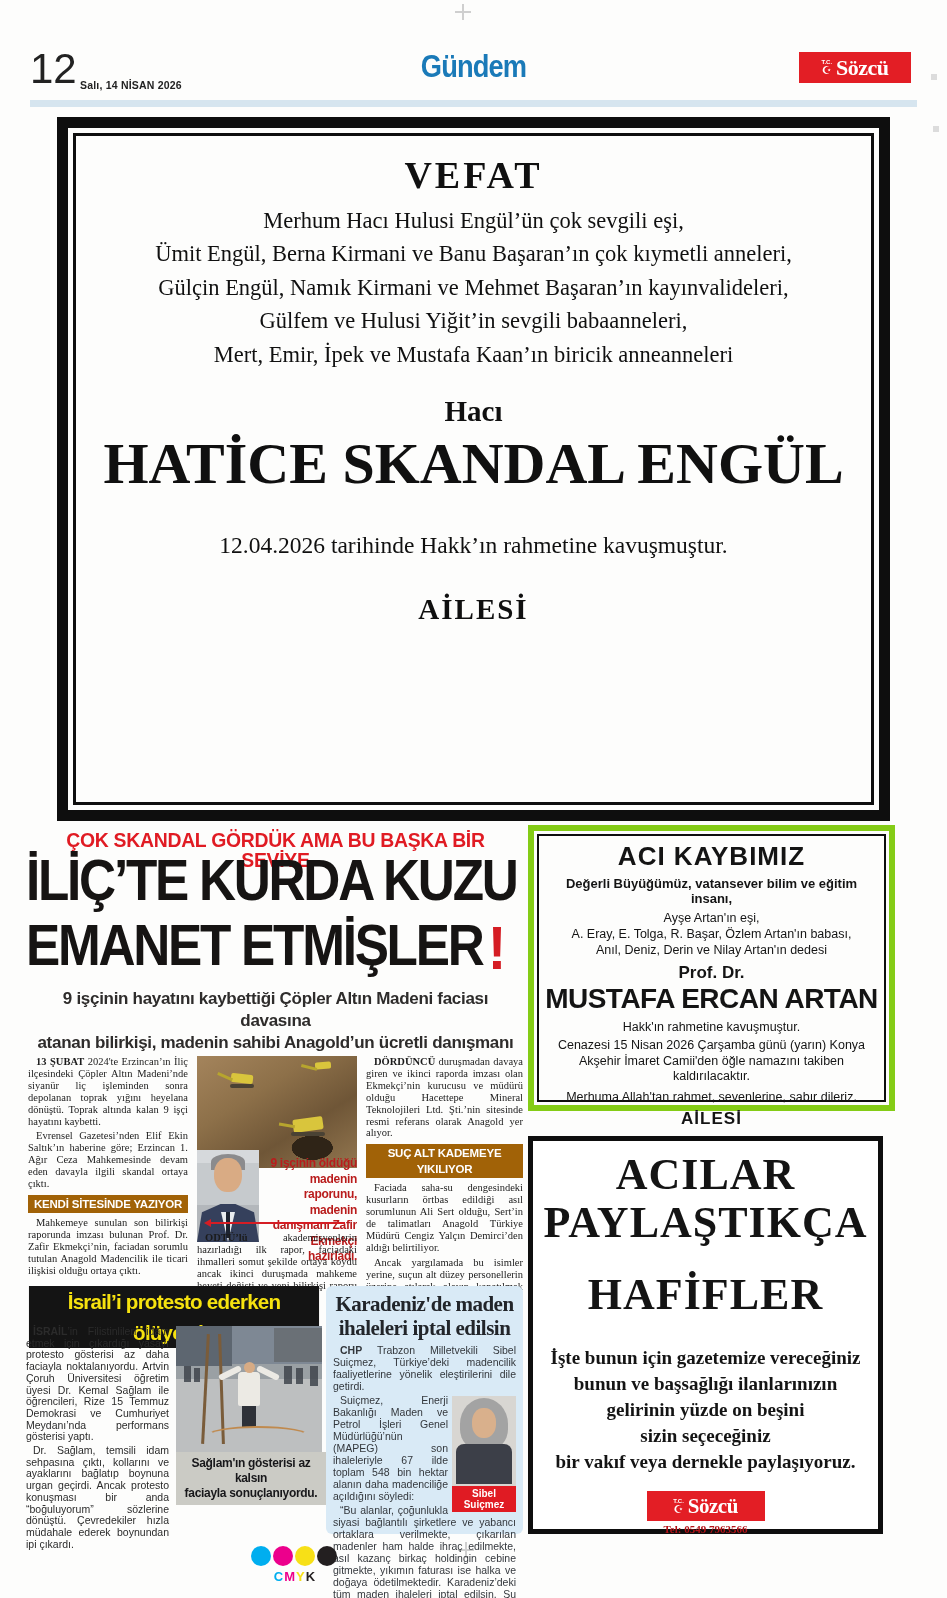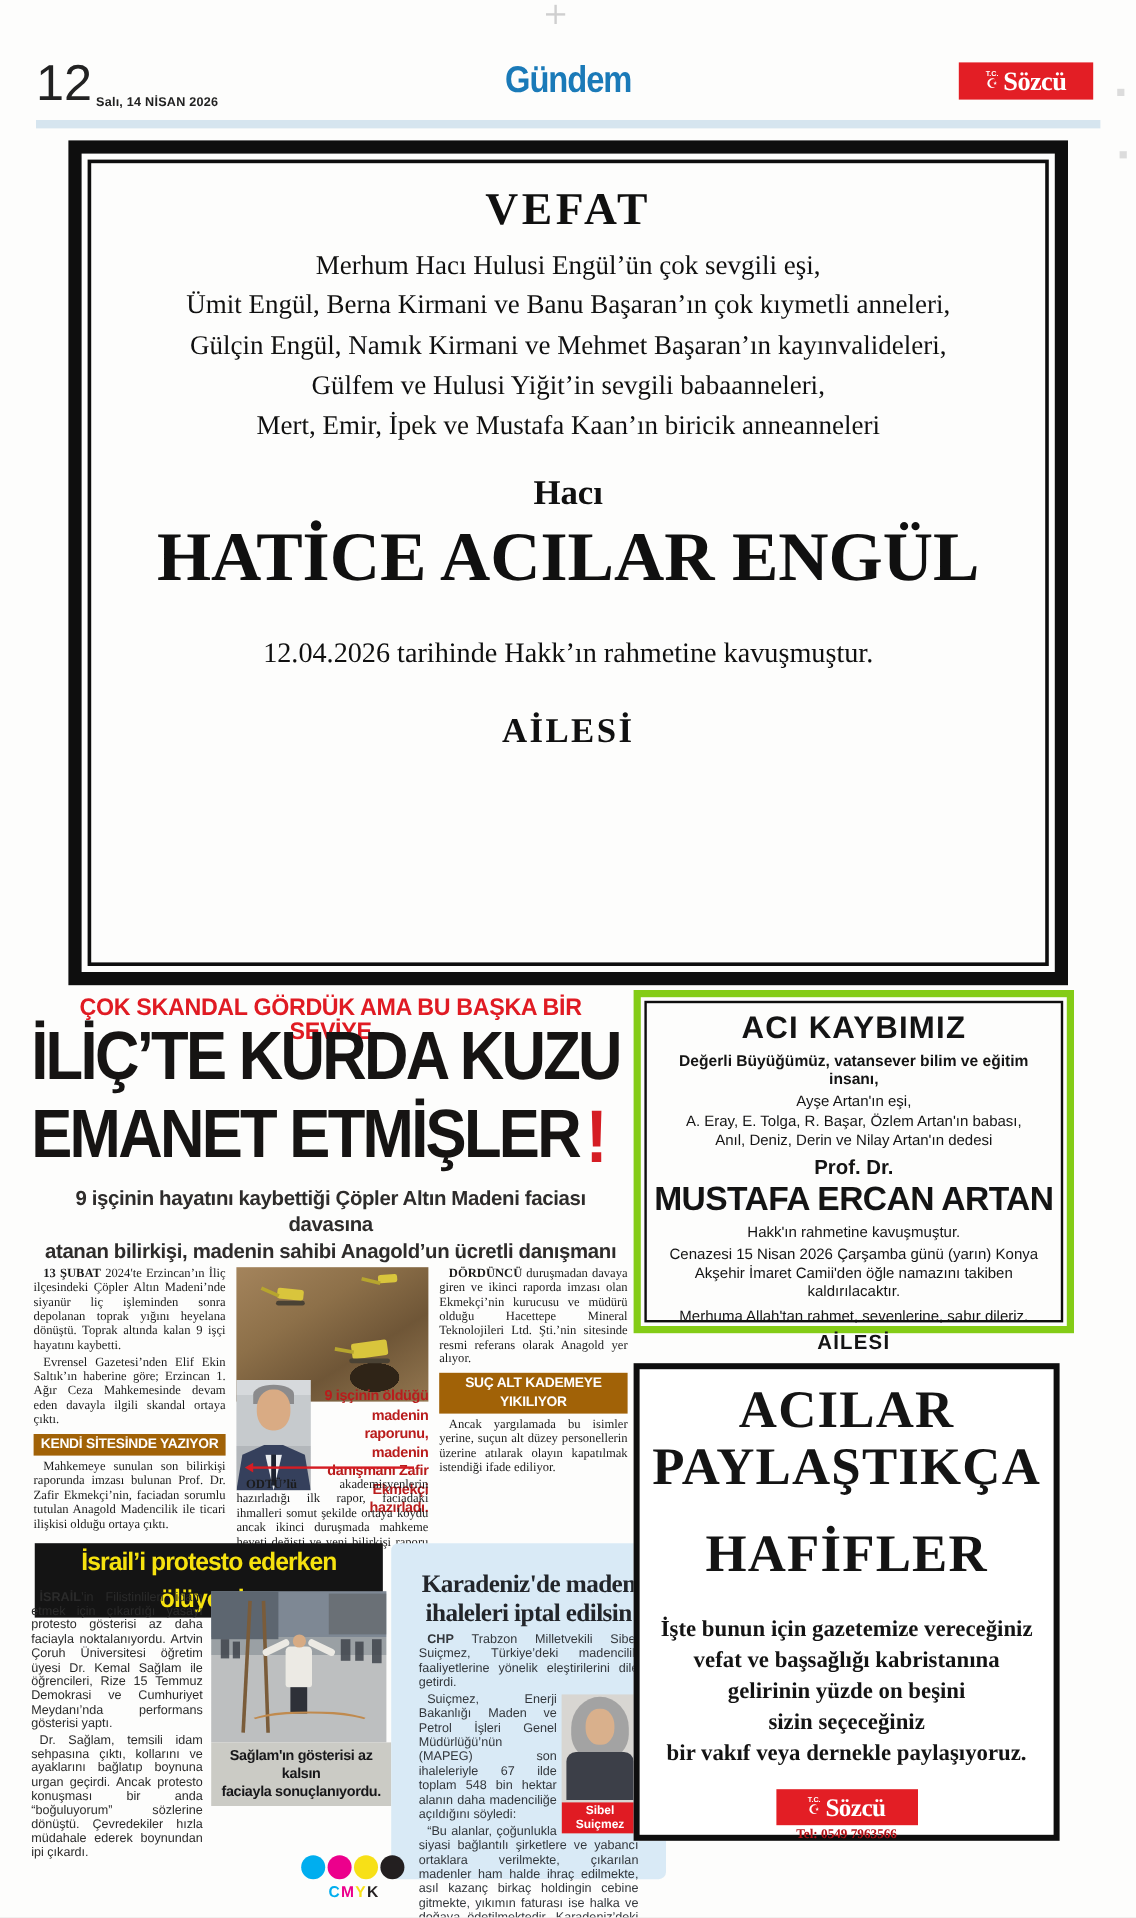--- a/index.html
+++ b/index.html
@@ -107,21 +107,21 @@
   .c1{left:8px;top:40px;width:7px;height:16px;}
   .c2{left:18px;top:42px;width:6px;height:14px;}
   .c3{left:108px;top:40px;width:8px;height:18px;}
   .c4{left:120px;top:42px;width:7px;height:16px;}
   .c5{left:134px;top:40px;width:8px;height:20px;}
   .rope{position:absolute;left:30px;top:100px;width:100px;height:16px;border:2px solid #c08a4e;border-color:#c08a4e transparent transparent transparent;border-radius:50%;}
   .isr-caption{left:176px;top:1452px;width:146px;background:#cbcbc5;color:#17171a;text-align:center;
     font:700 12px/15px "Liberation Sans",sans-serif;padding:4px 2px;letter-spacing:-.3px;}
 
   
-  .kar{left:326px;top:1286px;width:197px;height:248px;background:#d9eaf6;border-radius:6px;padding:16px;}
+  .kar{left:326px;top:1286px;width:197px;height:248px;background:#d9eaf6;border-radius:6px;padding:0;}
   .kar-head{margin:6px 6px 4px 6px;text-align:center;color:#22252a;
     font:700 21px/24px "Liberation Serif",serif;letter-spacing:-.5px;}
   .kar-body{margin:0 7px;font:400 10.5px/12px "Liberation Sans",sans-serif;color:#33373c;text-align:justify;}
   .kar-body p{margin:0 0 2px 0;text-indent:7px;}
   .s-photo{float:right;position:relative;width:64px;height:116px;margin:2px 0 2px 4px;background:#d8d6d2;overflow:hidden;}
   .s-hair{position:absolute;left:8px;top:2px;width:48px;height:52px;border-radius:50% 50% 40% 40%;background:#a3a3a3;}
   .s-face{position:absolute;left:20px;top:12px;width:24px;height:30px;border-radius:46%;background:#d9b08c;}
   .s-body{position:absolute;left:4px;top:48px;width:56px;height:40px;background:#3c3f48;border-radius:8px 8px 0 0;}
   .s-label{position:absolute;left:0;bottom:0;width:100%;background:#e01b23;color:#fff;text-align:center;
     font:700 10px/11px "Liberation Sans",sans-serif;padding:2px 0;}
@@ -183,21 +183,21 @@
     <div class="vefat-inner">
       <div class="vefat-title">VEFAT</div>
       <div class="vefat-intro">
         <div>Merhum Hacı Hulusi Engül’ün çok sevgili eşi,</div>
         <div>Ümit Engül, Berna Kirmani ve Banu Başaran’ın çok kıymetli anneleri,</div>
         <div>Gülçin Engül, Namık Kirmani ve Mehmet Başaran’ın kayınvalideleri,</div>
         <div>Gülfem ve Hulusi Yiğit’in sevgili babaanneleri,</div>
         <div>Mert, Emir, İpek ve Mustafa Kaan’ın biricik anneanneleri</div>
       </div>
       <div class="vefat-honorific">Hacı</div>
-      <div class="vefat-name">HATİCE ACILAR ENGÜL</div>
+      <div class="vefat-name">HATİCE SKANDAL ENGÜL</div>
       <div class="vefat-death">12.04.2026 tarihinde Hakk’ın rahmetine kavuşmuştur.</div>
       <div class="vefat-sign">AİLESİ</div>
     </div>
   </div>
 
   <div class="abs kicker">ÇOK SKANDAL GÖRDÜK AMA BU BAŞKA BİR SEVİYE</div>
   <div class="abs hl hl1">İLİÇ’TE KURDA KUZU</div>
   <div class="abs hl hl2">
     <span>EMANET ETMİŞLER</span>
     <span class="bang">!</span>
@@ -233,20 +233,21 @@
       <div class="photo-caption">9 işçinin öldüğü madenin raporunu, madenin danışmanı Zafir Ekmekçi hazırladı.</div>
       <div class="cap-arrow"></div>
       <div class="after-cap bodytxt">
         <p><span class="lead">ODTÜ’lü</span><span> akademisyenlerin hazırladığı ilk rapor, faciadaki ihmalleri somut şekilde ortaya koydu ancak ikinci duruşmada mahkeme heyeti değişti ve yeni bilirkişi raporu istendi.</span></p>
       </div>
     </div>
 
     <div class="col col3 bodytxt">
       <p><span class="lead">DÖRDÜNCÜ</span><span> duruşmadan davaya giren ve ikinci raporda imzası olan Ekmekçi’nin kurucusu ve müdürü olduğu Hacettepe Mineral Teknolojileri Ltd. Şti.’nin sitesinde resmi referans olarak Anagold yer alıyor.</span></p>
       <span class="red-sub">SUÇ ALT KADEMEYE YIKILIYOR</span>
+      <p>Faciada saha-su dengesindeki kusurların örtbas edildiği asıl sorumlunun Ali Sert olduğu, Sert’in de talimatları Anagold Türkiye Müdürü Cengiz Yalçın Demirci’den aldığı belirtiliyor.</p>
       <p>Ancak yargılamada bu isimler yerine, suçun alt düzey personellerin üzerine atılarak olayın kapatılmak istendiği ifade ediliyor.</p>
     </div>
   </div>
 
   <div class="abs isr-head">İsrail’i protesto ederken ölüyordu</div>
   <div class="abs isr-body">
     <p><span class="lead">İSRAİL</span><span>’in Filistinlileri idam etmek için çıkardığı yasayı protesto gösterisi az daha faciayla noktalanıyordu. Artvin Çoruh Üniversitesi öğretim üyesi Dr. Kemal Sağlam ile öğrencileri, Rize 15 Temmuz Demokrasi ve Cumhuriyet Meydanı’nda performans gösterisi yaptı.</span></p>
     <p>Dr. Sağlam, temsili idam sehpasına çıktı, kollarını ve ayaklarını bağlatıp boynuna urgan geçirdi. Ancak protesto konuşması bir anda “boğuluyorum” sözlerine dönüştü. Çevredekiler hızla müdahale ederek boynundan ipi çıkardı.</p>
   </div>
   <div class="abs isr-photo">
@@ -306,21 +307,21 @@
       <div class="aci-sign">AİLESİ</div>
     </div>
   </div>
 
   <div class="abs promo">
     <div class="promo-big pb1">ACILAR</div>
     <div class="promo-big">PAYLAŞTIKÇA</div>
     <div class="promo-big pb3">HAFİFLER</div>
     <div class="promo-body">
       <div>İşte bunun için gazetemize  vereceğiniz</div>
-      <div>vefat ve başsağlığı kabristanına</div>
+      <div>bunun ve başsağlığı ilanlarınızın</div>
       <div>gelirinin yüzde on beşini</div>
       <div>sizin seçeceğiniz</div>
       <div>bir vakıf veya dernekle paylaşıyoruz.</div>
     </div>
     <div class="promo-logo">
       <span class="emblem">
         <span class="tc">T.C.</span>
         <span class="moon">☪</span>
       </span>
       <span class="word">Sözcü</span>

